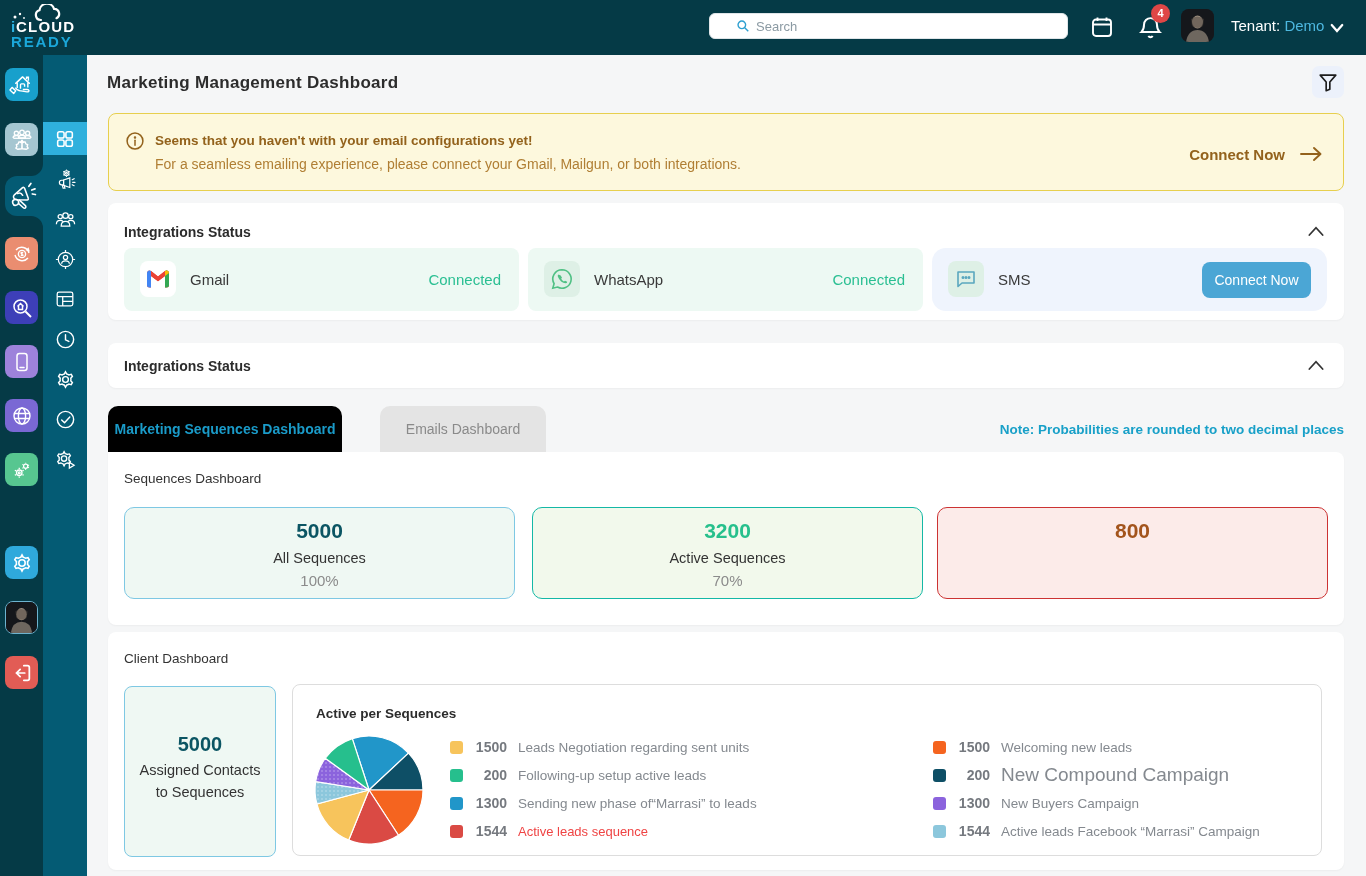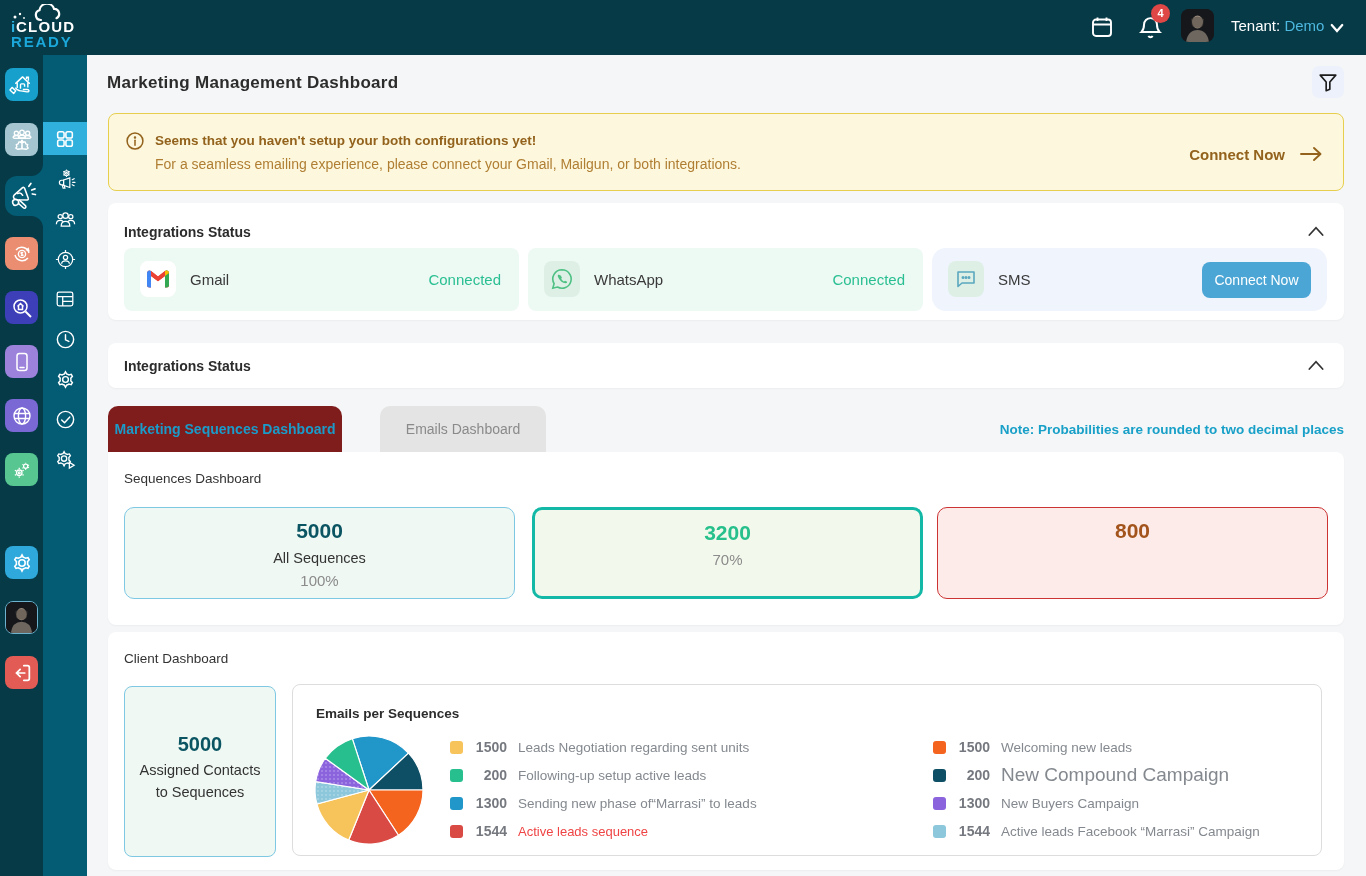--- a/index.html
+++ b/index.html
@@ -66,20 +66,27 @@
   <div id="logo">
     <svg width="110" height="48" viewBox="0 0 110 48">
       <path d="M38 16 a5 5 0 0 1-1.5-9.8 a7.5 7.5 0 0 1 14.6-1.4 a5 5 0 0 1 2.4 9.4" fill="none" stroke="#fff" stroke-width="2.2" stroke-linecap="round"></path>
       <circle cx="12" cy="13" r="1.5" fill="#fff"></circle>
         <circle cx="17" cy="10" r="1.2" fill="#fff"></circle>
         <circle cx="21" cy="14" r="0.9" fill="#fff"></circle>
       <text x="8" y="28" font-size="15" font-weight="bold" fill="#2db3e2" font-family="Liberation Sans">i</text>
       <text x="13" y="28" font-size="15" font-weight="bold" fill="#ffffff" letter-spacing="1.2" font-family="Liberation Sans">CLOUD</text>
       <text x="8" y="43" font-size="15" font-weight="bold" fill="#1ba7d9" letter-spacing="1.8" font-family="Liberation Sans">READY</text>
     </svg>
+  </div>
+  <div id="search">
+    <svg width="14" height="14" viewBox="0 0 24 24" fill="none" stroke="#2d9fd0" stroke-width="2.4">
+        <circle cx="10" cy="10" r="6.5"></circle>
+        <path d="M15 15 L21 21"></path>
+      </svg>
+    <span class="ph">Search</span>
   </div>
   <svg class="hicon" style="left:1090px" width="24" height="26" viewBox="0 0 24 24" fill="none" stroke="#fff" stroke-width="1.9">
       <rect x="3" y="4.5" width="18" height="16.5" rx="3"></rect>
       <path d="M3 9.5 H21 M7.5 2.5 V6 M16.5 2.5 V6"></path>
     </svg>
   <svg class="hicon" style="left:1138px" width="25" height="27" viewBox="0 0 24 24" fill="none" stroke="#fff" stroke-width="1.9">
       <path d="M12 3 a6.2 6.2 0 0 1 6.2 6.2 c0 5 1.8 6.4 2.6 7.2 H3.2 c0.8-0.8 2.6-2.2 2.6-7.2 A6.2 6.2 0 0 1 12 3 Z"></path>
       <path d="M10 20 a2.2 2.2 0 0 0 4 0"></path>
     </svg>
   <div id="badge">4</div>
@@ -270,21 +277,21 @@
   <svg id="filter-ic" width="22" height="22" viewBox="0 0 24 24" fill="none" stroke="#1d1d1d" stroke-width="1.8" stroke-linejoin="round">
       <path d="M3.5 4.5 H20.5 L14 12 V20 L10 21.5 V12 Z"></path>
     </svg>
 
   <div id="banner">
     <svg class="info" width="20" height="20" viewBox="0 0 24 24" fill="none" stroke="#93621c" stroke-width="1.8">
         <circle cx="12" cy="12" r="9.5"></circle>
         <path d="M12 11 V17" stroke-linecap="round"></path>
         <circle cx="12" cy="7.8" r="0.6" fill="#93621c"></circle>
       </svg>
-    <div class="l1">Seems that you haven't setup your both configurations yet!</div>
+    <div class="l1">Seems that you haven't with your email configurations yet!</div>
     <div class="l2">For a seamless emailing experience, please connect your Gmail, Mailgun, or both integrations.</div>
     <div class="cn">Connect Now</div>
     <svg class="arr" width="24" height="16" viewBox="0 0 24 16" fill="none" stroke="#93621c" stroke-width="1.9" stroke-linecap="round">
         <path d="M2 8 H21 M15 2 L21.5 8 L15 14" stroke-linejoin="round"></path>
       </svg>
   </div>
 
   <div class="panel" style="top:148px; height:117px;">
     <div class="card-title" style="top:21px">Integrations Status</div>
     <svg class="chev" style="top:22px" width="16" height="12" viewBox="0 0 24 16" fill="none" stroke="#333" stroke-width="2.6" stroke-linecap="round">
@@ -328,49 +335,50 @@
   </div>
 
   <div class="panel" style="top:288px; height:45px;">
     <div class="card-title" style="top:15px">Integrations Status</div>
     <svg class="chev" style="top:16px" width="16" height="12" viewBox="0 0 24 16" fill="none" stroke="#333" stroke-width="2.6" stroke-linecap="round">
         <path d="M2 14 L12 3 L22 14"></path>
       </svg>
   </div>
 
   <div style="position:absolute; left:21px; top:351px; width:1236px;">
-    <div class="tab" style="left:0; width:234px; background:#7f1d1d; color:#1a9bc9;">Marketing Sequences Dashboard</div>
+    <div class="tab" style="left:0; width:234px; background:#000000; color:#1a9bc9;">Marketing Sequences Dashboard</div>
     <div class="tab" style="left:272px; width:166px; background:#e4e4e4; color:#8a8a8a; font-weight:normal;">Emails Dashboard</div>
     <div id="note">Note: Probabilities are rounded to two decimal places</div>
   </div>
 
   <div class="panel" style="top:397px; height:173px; border-top-left-radius:0;">
     <div style="position:absolute; left:16px; top:19px; font-size:13.5px; color:#333;">Sequences Dashboard</div>
     <div class="stat" style="left:16px; background:#eff8f3; border:1px solid #7ec8e3;">
       <div class="num" style="color:#0b5563">5000</div>
       <div class="lbl">All Sequences</div>
       <div class="pct">100%</div>
     </div>
-    <div class="stat" style="left:424px; background:#f2f9ec; border:3px solid #14b8a6;">
+    <div class="stat" style="left:424px; background:#f2f9ec; border:1px solid #14b8a6;">
       <div class="num" style="color:#27c08c">3200</div>
+      <div class="lbl">Active Sequences</div>
       <div class="pct">70%</div>
     </div>
     <div class="stat" style="left:829px; background:#fcebe9; border:1px solid #cc3333;">
       <div class="num" style="color:#a3541c">800</div>
     </div>
   </div>
 
   <div class="panel" style="top:577px; height:238px;">
     <div style="position:absolute; left:16px; top:19px; font-size:13.5px; color:#333;">Client Dashboard</div>
     <div style="position:absolute; left:16px; top:54px; width:152px; height:171px; background:#eff8f3; border:1px solid #7ec8e3; border-radius:8px; text-align:center;">
       <div style="margin-top:46px; font-size:20px; font-weight:bold; color:#0b5563;">5000</div>
       <div style="margin-top:3px; font-size:14.5px; color:#333; line-height:22px;">Assigned Contacts<br>to Sequences</div>
     </div>
     <div style="position:absolute; left:184px; top:52px; width:1030px; height:172px; background:#fff; border:1px solid #ddd; border-radius:8px;">
-      <div style="position:absolute; left:23px; top:21px; font-size:13.5px; font-weight:600; color:#2c2c2c;">Emails per Sequences</div>
+      <div style="position:absolute; left:23px; top:21px; font-size:13.5px; font-weight:600; color:#2c2c2c;">Active per Sequences</div>
       <svg style="position:absolute; left:20px; top:49px;" width="112" height="112" viewBox="-56 -56 112 112" id="pie">
           <defs>
             <pattern id="dots" width="4" height="4" patternUnits="userSpaceOnUse">
               <circle cx="1" cy="1" r="0.7" fill="rgba(255,255,255,0.55)"></circle>
             </pattern>
           </defs>
           <path d="M0 0 L-16.69 -51.36 A54 54 0 0 1 39.49 -36.83 Z" fill="#2196c9" stroke="#fff" stroke-width="1.2"></path>
           <path d="M0 0 L39.49 -36.83 A54 54 0 0 1 54.00 0.00 Z" fill="#0e4f66" stroke="#fff" stroke-width="1.2"></path>
           <path d="M0 0 L54.00 0.00 A54 54 0 0 1 29.41 45.29 Z" fill="#f5641f" stroke="#fff" stroke-width="1.2"></path>
           <path d="M0 0 L29.41 45.29 A54 54 0 0 1 -20.23 50.07 Z" fill="#da4a44" stroke="#fff" stroke-width="1.2"></path>

